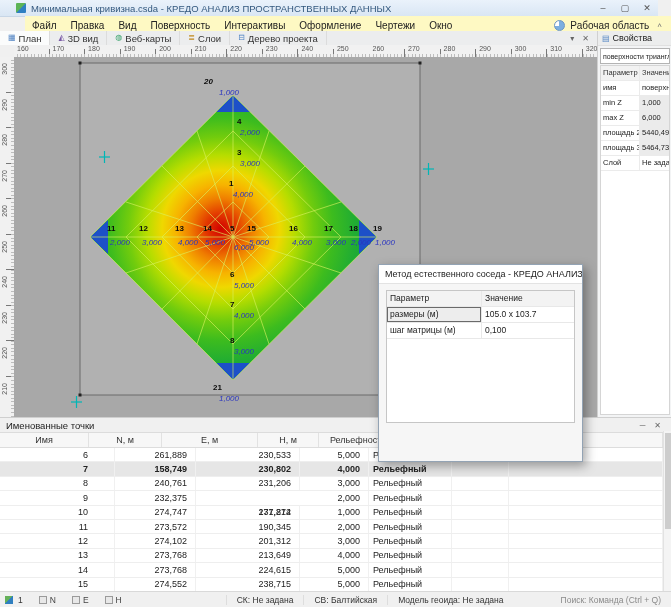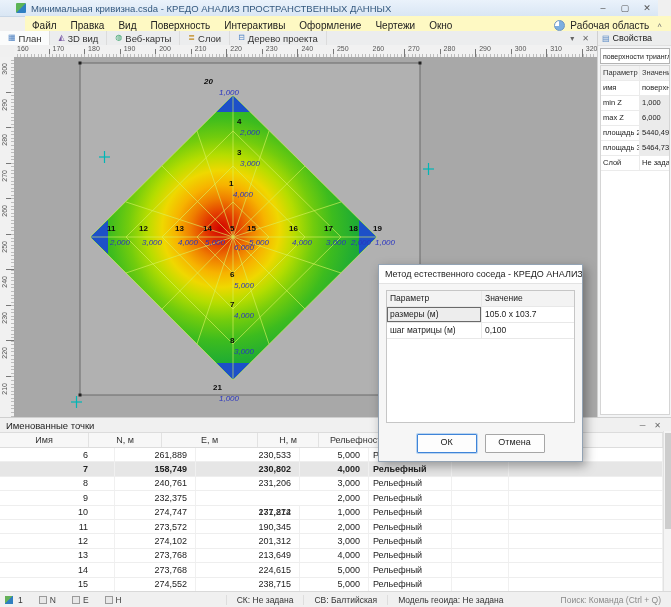--- a/index.html
+++ b/index.html
@@ -516,24 +516,20 @@
         </div>
         <div class="drow" data-name="dialog-row">
           <span class="p focused" data-name="dialog-param">размеры (м)</span>
           <span class="v" data-name="dialog-value">105.0 x 103.7</span>
         </div>
         <div class="drow" data-name="dialog-row">
           <span class="p" data-name="dialog-param">шаг матрицы (м)</span>
           <span class="v" data-name="dialog-value">0,100</span>
         </div>
       </div>
-    <div class="dialog-buttons">
-      <div class="btn primary" data-name="ok-button">ОК</div>
-      <div class="btn" data-name="cancel-button">Отмена</div>
-    </div>
   </div>
 
   <div class="statusbar" data-name="status-bar">
     <span class="sb-swatch" data-name="layer-icon"></span>
     <span class="sb-page" data-name="page-indicator">1</span>
     <span class="sb-letter" data-name="coord-n-toggle">
         <span class="mini" data-name="coord-n-icon"></span>
         <span>N</span>
       </span>
     <span class="sb-letter" data-name="coord-e-toggle">

